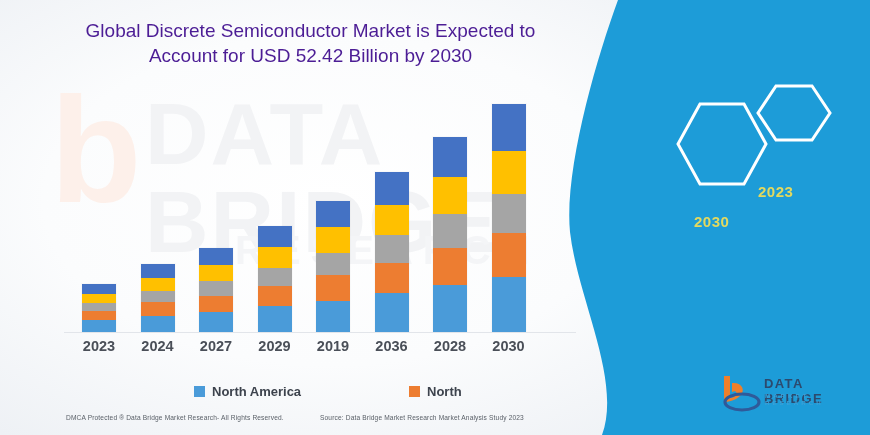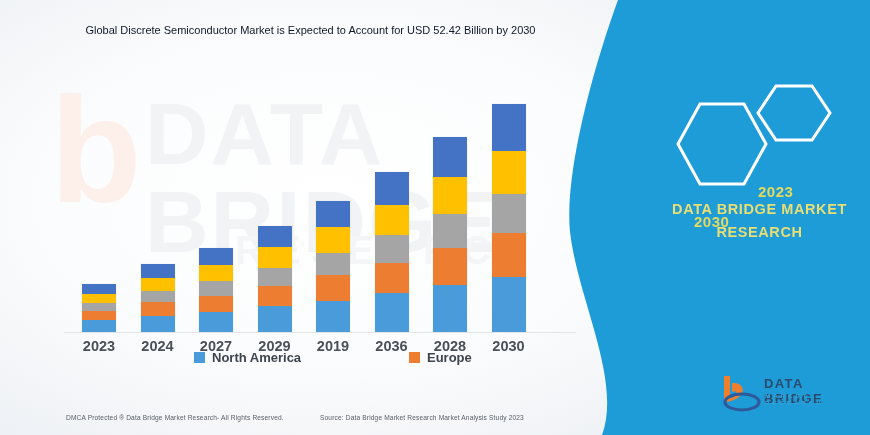--- a/index.html
+++ b/index.html
@@ -22,21 +22,21 @@
   .wm-big{position:absolute;left:85px;top:10px;font-size:88px;line-height:88px;color:#f2f3f5;}
   .wm-small{position:absolute;left:175px;top:150px;font-size:40px;line-height:40px;color:#f4f5f7;letter-spacing:10px;}
   .wm-logo{position:absolute;left:-10px;top:-5px;font-size:150px;line-height:150px;color:#fdf0ea;font-weight:700;}
 
   
   .blue-panel{position:absolute;right:0;top:0;width:310px;height:435px;}
   .blue-panel svg{display:block;}
 
   
   .headline{position:absolute;left:58px;top:18px;width:505px;text-align:center;
-    font-size:11px;line-height:25px;color:#0f172a;font-weight:400;}
+    font-size:19px;line-height:25px;color:#4c1d95;font-weight:400;}
 
   
   .panel-title{position:absolute;right:14px;top:8px;width:278px;text-align:right;
     font-size:14.5px;line-height:23px;color:#ffffff;font-weight:400;}
 
   
   .hexwrap{position:absolute;left:672px;top:82px;width:190px;height:105px;}
   .hex-label{position:absolute;font-size:15px;font-weight:600;color:#e3d95f;letter-spacing:.5px;}
   #hex-2030-label{left:22px;top:131px;}
   #hex-2023-label{left:86px;top:101px;}
@@ -47,21 +47,21 @@
   
   .chart{position:absolute;left:64px;top:86px;width:510px;height:246px;}
   .axis-line{position:absolute;left:64px;top:332px;width:512px;height:1px;background:#e2e5ea;}
   .bar-group{position:absolute;bottom:0;display:flex;flex-direction:column-reverse;
     width:34px;box-shadow:0 0 0 1px rgba(0,0,0,0.02);}
   .seg{width:100%;}
   .xlabels{position:absolute;left:64px;top:338px;width:512px;height:24px;}
   .xlab{position:absolute;width:60px;text-align:center;font-size:14.5px;font-weight:700;color:#4a4f58;}
 
   
-  .legend{position:absolute;left:64px;top:350px;width:512px;height:22px;}
+  .legend{position:absolute;left:64px;top:384px;width:512px;height:22px;}
   .leg-item{position:absolute;display:flex;align-items:center;gap:7px;
     font-size:13px;font-weight:700;color:#3d434d;}
   .leg-sw{width:11px;height:11px;display:inline-block;}
 
   
   .footer{position:absolute;left:0;top:404px;width:640px;height:26px;}
   .foot-txt{position:absolute;font-size:6.6px;color:#5a6068;letter-spacing:.15px;white-space:nowrap;}
   #footer-dmca{left:66px;top:10px;}
   #footer-source{left:320px;top:10px;}
 
@@ -96,24 +96,20 @@
 
   <div class="hexwrap">
     <svg width="190" height="105" viewBox="0 0 190 105" xmlns="http://www.w3.org/2000/svg">
       <polygon points="104,4 140,4 158,31 140,58 104,58 86,31" fill="none" stroke="#ffffff" stroke-width="3"></polygon>
       <polygon points="28,22 72,22 94,62 72,102 28,102 6,62" fill="none" stroke="#ffffff" stroke-width="3"></polygon>
     </svg>
     <div class="hex-label" id="hex-2030-label">2030</div>
     <div class="hex-label" id="hex-2023-label">2023</div>
   </div>
 
-  <div class="brand-lines">
-    <div>DATA BRIDGE MARKET</div>
-    <div>RESEARCH</div>
-  </div>
 
   <div class="chart" id="chart-area">
       <div class="bar-group" style="left: 18px; width: 34px;">
         <div class="seg" style="height: 11.6178px; background: rgb(74, 155, 217);"></div>
         <div class="seg" style="height: 9.19745px; background: rgb(237, 125, 49);"></div>
         <div class="seg" style="height: 8.2293px; background: rgb(165, 165, 165);"></div>
         <div class="seg" style="height: 9.19745px; background: rgb(255, 192, 0);"></div>
         <div class="seg" style="height: 9.68153px; background: rgb(68, 114, 196);"></div>
       </div>
       <div class="bar-group" style="left: 76.5px; width: 34px;">
@@ -178,21 +174,21 @@
       <div class="xlab" style="left: 414.5px;">2030</div>
     </div>
 
   <div class="legend" id="chart-legend">
       <div class="leg-item" style="left: 130px;">
         <span class="leg-sw" style="background: rgb(74, 155, 217);"></span>
         <span>North America</span>
       </div>
       <div class="leg-item" style="left: 345px;">
         <span class="leg-sw" style="background: rgb(237, 125, 49);"></span>
-        <span>Europe</span>
+        <span>North</span>
       </div>
     </div>
 
   <div class="footer">
     <div class="foot-txt" id="footer-dmca">DMCA Protected ® Data Bridge Market Research- All Rights Reserved.</div>
     <div class="foot-txt" id="footer-source">Source: Data Bridge Market Research  Market Analysis Study 2023</div>
   </div>
 
   <div class="logo">
     <svg width="46" height="40" viewBox="0 0 46 40" xmlns="http://www.w3.org/2000/svg">

